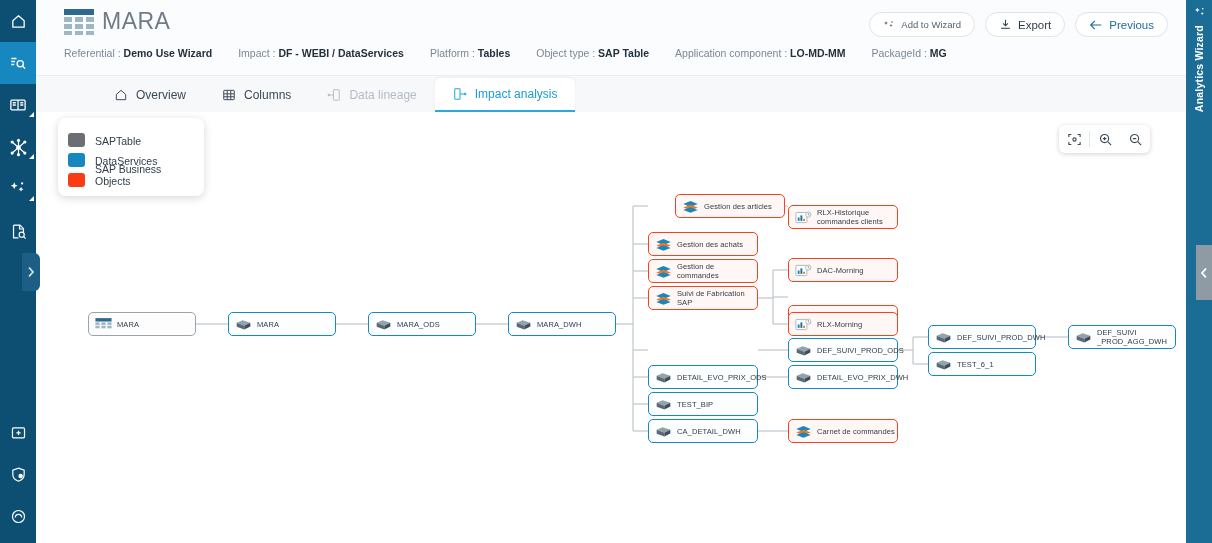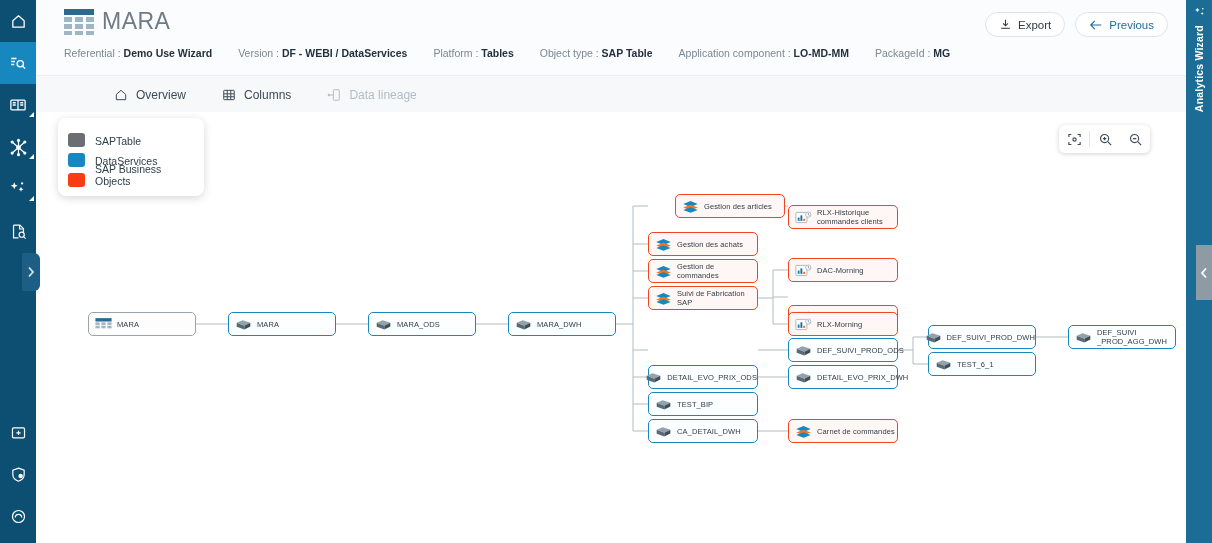--- a/index.html
+++ b/index.html
@@ -268,28 +268,36 @@
             <rect x="0" y="22" width="8" height="4"></rect>
               <rect x="11" y="22" width="8" height="4"></rect>
               <rect x="22" y="22" width="8" height="4"></rect>
           </g>
         </svg>
         <span class="page-title">MARA</span>
       </div>
 
       <div class="meta-row">
         <span class="meta-item"><span>Referential :</span> <b>Demo Use Wizard</b></span>
-        <span class="meta-item"><span>Version :</span> <b>DF - WEBI / DataServices</b></span>
+        <span class="meta-item"><span>Impact :</span> <b>DF - WEBI / DataServices</b></span>
         <span class="meta-item"><span>Platform :</span> <b>Tables</b></span>
         <span class="meta-item"><span>Object type :</span> <b>SAP Table</b></span>
         <span class="meta-item"><span>Application component :</span> <b>LO-MD-MM</b></span>
         <span class="meta-item"><span>PackageId :</span> <b>MG</b></span>
       </div>
 
       <div class="actions">
+        <div class="btn wizard">
+          <svg width="12" height="12" viewBox="0 0 24 24" fill="#55616d">
+            <path d="M6 4 l1.2 2.8 L10 8 L7.2 9.2 L6 12 L4.8 9.2 L2 8 L4.8 6.8 Z"></path>
+            <path d="M16 10 l.9 2 2 .9 -2 .9 -.9 2 -.9-2 -2-.9 2-.9 Z"></path>
+            <circle cx="18" cy="6" r="1.6"></circle>
+          </svg>
+          <span>Add to Wizard</span>
+        </div>
 
         <div class="btn export">
           <svg width="13" height="13" viewBox="0 0 24 24" fill="none" stroke="#2f3c49" stroke-width="1.9">
             <path d="M12 3v11M7.5 10 12 14.5 16.5 10"></path>
               <path d="M4 19h16"></path>
           </svg>
           <span>Export</span>
         </div>
 
         <div class="btn primary-text">
@@ -319,20 +327,28 @@
 
       <div class="tab disabled">
         <svg width="14" height="14" viewBox="0 0 24 24" fill="none" stroke="#b3bcc5" stroke-width="1.7">
           <rect x="11" y="3" width="10" height="18" rx="1"></rect>
             <path d="M3 12h8"></path>
             <rect x="1.5" y="10" width="3" height="4" fill="#b3bcc5" stroke="none"></rect>
         </svg>
         <span>Data lineage</span>
       </div>
 
+      <div class="tab active">
+        <svg width="14" height="14" viewBox="0 0 24 24" fill="none" stroke="#2aa9e0" stroke-width="1.8">
+          <rect x="3" y="3" width="9" height="18" rx="1"></rect>
+            <path d="M12 12h8"></path>
+            <rect x="19" y="10" width="3.5" height="4" fill="#2aa9e0" stroke="none"></rect>
+        </svg>
+        <span>Impact analysis</span>
+      </div>
     </div>
 
     <div class="canvas">
 
       <div class="legend">
         <div class="legend-row">
           <span class="swatch" style="background:#6b6f74"></span>
           <span class="legend-label">SAPTable</span>
         </div>
         <div class="legend-row">
@@ -469,21 +485,21 @@
             <span class="nlabel">Gestion de commandes</span>
           </div>
           <div class="node n-bo" style="left: 612px; top: 174px; width: 110px;">
             <svg class="nicon" viewBox="0 0 20 16">
               <path d="M10 1.5 L18.5 5 L10 8.5 L1.5 5 Z" fill="#1687bf"></path>
               <path d="M10 5.8 L18.5 9.3 L10 12.8 L1.5 9.3 Z" fill="#f4741f"></path>
               <path d="M10 9 L18.5 12.2 L10 15.4 L1.5 12.2 Z" fill="#1687bf"></path>
             </svg>
             <span class="nlabel">Suivi de Fabrication SAP</span>
           </div>
-          <div class="node n-ds" style="left: 612px; top: 253px; width: 110px; justify-content: flex-end;">
+          <div class="node n-ds" style="left: 612px; top: 253px; width: 110px;">
             <svg class="nicon" viewBox="0 0 20 16">
               <path d="M2 6 L9 3 L18 6 L11 9.5 Z" fill="#93a3ad"></path>
               <path d="M2 6 L11 9.5 L11 13.8 L2 10.5 Z" fill="#5a6a75"></path>
               <path d="M18 6 L11 9.5 L11 13.8 L18 10.4 Z" fill="#3f4d57"></path>
             </svg>
             <span class="nlabel">DETAIL_EVO_PRIX_ODS</span>
           </div>
           <div class="node n-ds" style="left: 612px; top: 280px; width: 110px;">
             <svg class="nicon" viewBox="0 0 20 16">
               <path d="M2 6 L9 3 L18 6 L11 9.5 Z" fill="#93a3ad"></path>
@@ -562,21 +578,21 @@
             <span class="nlabel">DETAIL_EVO_PRIX_DWH</span>
           </div>
           <div class="node n-bo" style="left: 752px; top: 307px; width: 110px;">
             <svg class="nicon" viewBox="0 0 20 16">
               <path d="M10 1.5 L18.5 5 L10 8.5 L1.5 5 Z" fill="#1687bf"></path>
               <path d="M10 5.8 L18.5 9.3 L10 12.8 L1.5 9.3 Z" fill="#f4741f"></path>
               <path d="M10 9 L18.5 12.2 L10 15.4 L1.5 12.2 Z" fill="#1687bf"></path>
             </svg>
             <span class="nlabel">Carnet de commandes</span>
           </div>
-          <div class="node n-ds" style="left: 892px; top: 213px; width: 108px; justify-content: flex-end;">
+          <div class="node n-ds" style="left: 892px; top: 213px; width: 108px;">
             <svg class="nicon" viewBox="0 0 20 16">
               <path d="M2 6 L9 3 L18 6 L11 9.5 Z" fill="#93a3ad"></path>
               <path d="M2 6 L11 9.5 L11 13.8 L2 10.5 Z" fill="#5a6a75"></path>
               <path d="M18 6 L11 9.5 L11 13.8 L18 10.4 Z" fill="#3f4d57"></path>
             </svg>
             <span class="nlabel">DEF_SUIVI_PROD_DWH</span>
           </div>
           <div class="node n-ds" style="left: 892px; top: 240px; width: 108px;">
             <svg class="nicon" viewBox="0 0 20 16">
               <path d="M2 6 L9 3 L18 6 L11 9.5 Z" fill="#93a3ad"></path>

